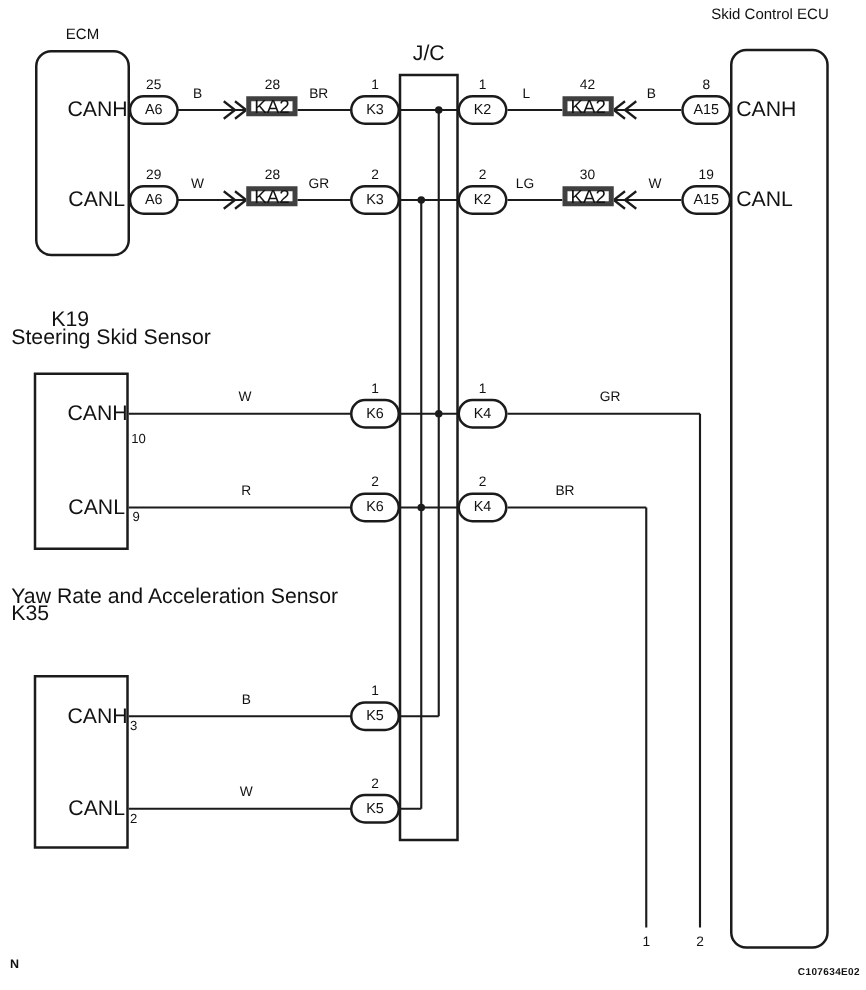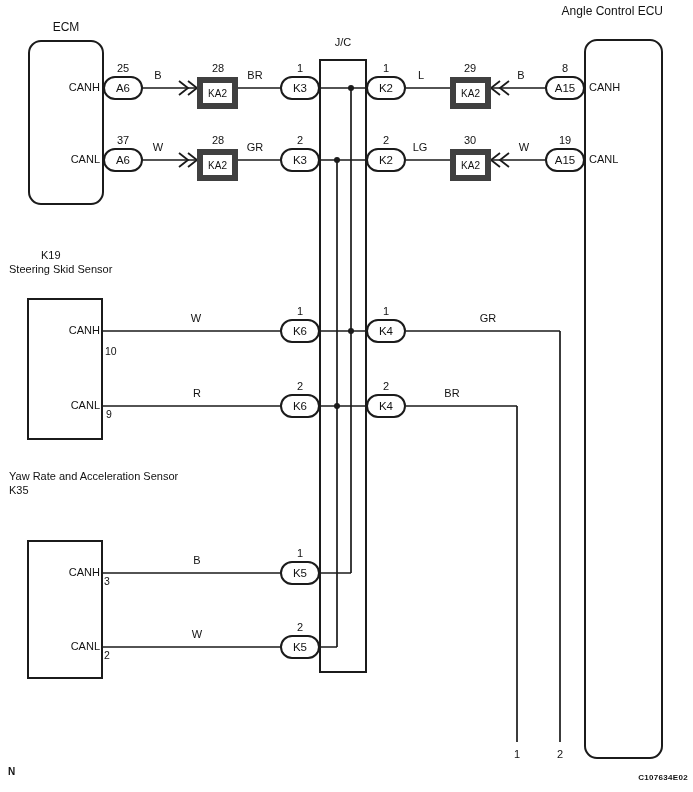--- a/index.html
+++ b/index.html
@@ -5,24 +5,24 @@
   html,body{margin:0;padding:0;background:#fff;}
   .stage{position:relative;width:693px;height:792px;background:#ffffff;
          font-family:"Liberation Sans",sans-serif;color:#121212;overflow:hidden;}
   .lines{position:absolute;left:0;top:0;z-index:1;}
   .box{position:absolute;border:2px solid #1b1b1b;background:#fff;box-sizing:border-box;z-index:2;}
   .rounded{border-radius:13px;}
   .jcbox{background:transparent;z-index:2;}
   .oval{position:absolute;width:40px;height:24px;border:2px solid #1b1b1b;border-radius:12px;
         background:#fff;box-sizing:border-box;display:flex;align-items:center;justify-content:center;
         font-size:11.5px;z-index:3;}
-  .kabox{position:absolute;width:41px;height:32px;border:6px solid #404040;background:#fff;
+  .kabox{position:absolute;width:41px;height:16px;border:4px solid #404040;background:#fff;
          box-sizing:border-box;display:flex;align-items:center;justify-content:center;
-         font-size:10px;z-index:3;}
-  .lbl{position:absolute;font-size:11px;line-height:13px;white-space:nowrap;z-index:4;}
+         font-size:15px;z-index:3;}
+  .lbl{position:absolute;font-size:17px;line-height:13px;white-space:nowrap;z-index:4;}
   .pin{width:34px;text-align:center;font-size:11px;}
   .ctr{text-align:center;}
   .rt{text-align:right;}
   .side{width:46px;}
   .title{font-size:12px;}
   .small{font-size:10.5px;}
   .note{font-size:10px;font-weight:bold;}
   .code{font-size:8px;font-weight:bold;letter-spacing:.3px;width:128px;text-align:right;}
 </style>
 </head>
@@ -64,33 +64,33 @@
     </g>
   </svg>
 
   <div class="box rounded" style="left:28px;top:40px;width:76px;height:165px;"></div>
   <div class="box jcbox" style="left:319px;top:59px;width:48px;height:614px;"></div>
   <div class="box rounded" style="left:584px;top:39px;width:79px;height:720px;"></div>
   <div class="box" style="left:27px;top:298px;width:76px;height:142px;"></div>
   <div class="box" style="left:27px;top:540px;width:76px;height:139px;"></div>
 
   <div class="lbl title ctr" style="left:28px;top:21px;width:76px;">ECM</div>
-  <div class="lbl title rt" style="left:520px;top:5px;width:143px;">Angle Control ECU</div>
+  <div class="lbl title rt" style="left:520px;top:5px;width:143px;">Skid Control ECU</div>
   <div class="lbl ctr" style="left:319px;top:36px;width:48px;">J/C</div>
   <div class="lbl" style="left:9px;top:249px;padding-left:32px;">K19</div>
   <div class="lbl" style="left:9px;top:263px;">Steering Skid Sensor</div>
   <div class="lbl" style="left:9px;top:484px;">K35</div>
   <div class="lbl" style="left:9px;top:470px;">Yaw Rate and Acceleration Sensor</div>
 
   <div class="lbl side rt" style="left:54px;top:81px;">CANH</div>
   <div class="lbl side rt" style="left:54px;top:153px;">CANL</div>
 
   <div class="lbl pin" style="left:106px;top:62px;">25</div>
   <div class="oval" style="left:103px;top:76px;">A6</div>
-  <div class="lbl pin" style="left:106px;top:134px;">37</div>
+  <div class="lbl pin" style="left:106px;top:134px;">29</div>
   <div class="oval" style="left:103px;top:148px;">A6</div>
 
   <div class="lbl pin" style="left:141px;top:69px;">B</div>
   <div class="lbl pin" style="left:141px;top:141px;">W</div>
   <div class="lbl pin" style="left:238px;top:69px;">BR</div>
   <div class="lbl pin" style="left:238px;top:141px;">GR</div>
 
   <div class="lbl pin" style="left:201px;top:62px;">28</div>
   <div class="kabox" style="left:197px;top:77px;">KA2</div>
   <div class="lbl pin" style="left:201px;top:134px;">28</div>
@@ -104,21 +104,21 @@
   <div class="lbl pin" style="left:369px;top:62px;">1</div>
   <div class="oval" style="left:366px;top:76px;">K2</div>
   <div class="lbl pin" style="left:369px;top:134px;">2</div>
   <div class="oval" style="left:366px;top:148px;">K2</div>
 
   <div class="lbl pin" style="left:404px;top:69px;">L</div>
   <div class="lbl pin" style="left:403px;top:141px;">LG</div>
   <div class="lbl pin" style="left:504px;top:69px;">B</div>
   <div class="lbl pin" style="left:507px;top:141px;">W</div>
 
-  <div class="lbl pin" style="left:453px;top:62px;">29</div>
+  <div class="lbl pin" style="left:453px;top:62px;">42</div>
   <div class="kabox" style="left:450px;top:77px;">KA2</div>
   <div class="lbl pin" style="left:453px;top:134px;">30</div>
   <div class="kabox" style="left:450px;top:149px;">KA2</div>
 
   <div class="lbl pin" style="left:548px;top:62px;">8</div>
   <div class="oval" style="left:545px;top:76px;">A15</div>
   <div class="lbl pin" style="left:548px;top:134px;">19</div>
   <div class="oval" style="left:545px;top:148px;">A15</div>
   <div class="lbl side" style="left:589px;top:81px;">CANH</div>
   <div class="lbl side" style="left:589px;top:153px;">CANL</div>

